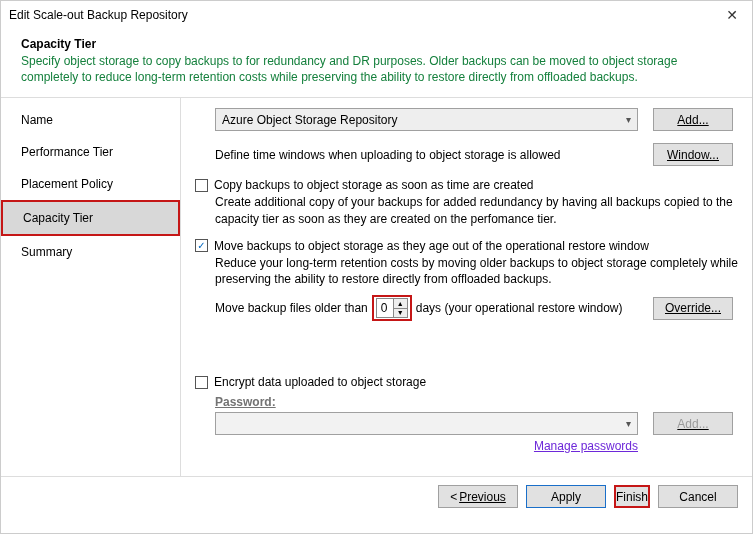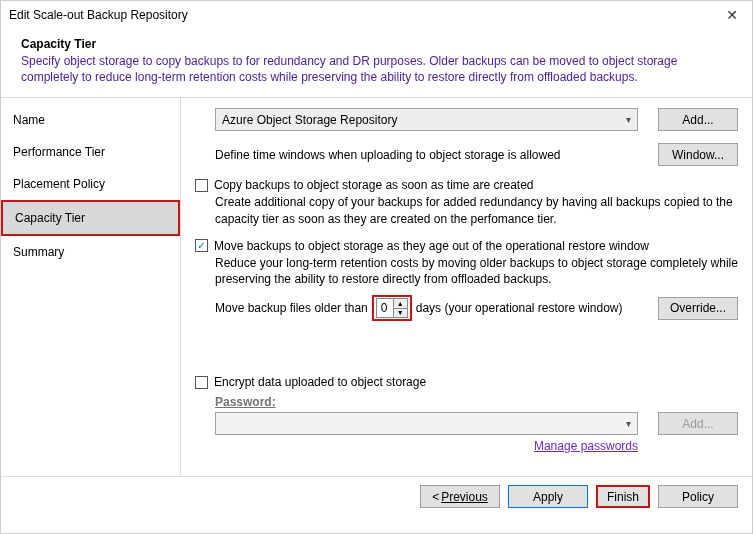--- a/index.html
+++ b/index.html
@@ -24,33 +24,33 @@
   }
   .titlebar-title { font-size: 12px; }
   .close-x { font-size: 14px; color: #333; padding: 0 6px; cursor: default; }
   .header {
     display: flex;
     padding: 8px 10px 12px 10px;
     border-bottom: 1px solid #ddd;
     gap: 10px;
   }
   .header-title { font-weight: bold; font-size: 12px; margin-bottom: 2px; }
-  .header-desc { font-size: 12px; color: #4c1d95; line-height: 1.35; max-width: 660px; }
+  .header-desc { font-size: 12px; color: #15803d; line-height: 1.35; max-width: 660px; }
   .body {
     display: flex;
     height: 378px;
   }
   .sidebar {
     width: 180px;
     border-right: 1px solid #ddd;
     padding-top: 6px;
     background: #fff;
   }
   .nav-item {
-    padding: 9px 12px;
+    padding: 9px 20px;
     cursor: default;
     color: #000;
   }
   .nav-item.selected {
     background: #d8d8d8;
     border: 2px solid #c51616;
   }
   .content {
     flex: 1;
     padding: 10px 14px 10px 14px;
@@ -114,21 +114,21 @@
     display: flex;
     align-items: center;
     justify-content: flex-end;
     gap: 8px;
     padding: 0 14px;
   }
   .footer .btn { min-width: 80px; }
   .btn.apply { border: 1.5px solid #1a6fc9; }
   .btn.finish-outer { border: 2px solid #c51616; padding: 1px; }
   .u { text-decoration: underline; }
-  .right-col { width: 90px; display:flex; justify-content:flex-end; }
+  .right-col { width: 90px; display:flex; justify-content:center;text-decoration:underline; }
   .pw-label { margin-left: 20px; margin-top: 6px; color: #737373; font-weight: bold; }
 </style>
 </head>
 <body>
 
 <div class="titlebar">
   <span class="titlebar-title">Edit Scale-out Backup Repository</span>
   <span class="close-x">✕</span>
 </div>
 
@@ -243,17 +243,17 @@
     </div>
 
   </div>
 </div>
 
 <div class="footer">
   <span class="btn">
     &lt; <span class="u" style="margin-left:2px">Previous</span>
   </span>
   <span class="btn apply">Apply</span>
-  <span class="btn finish-outer" style="padding:9px; min-width:auto;">
+  <span class="btn finish-outer" style="padding:0; min-width:auto;">
     <span class="finish-inner">Finish</span>
   </span>
-  <span class="btn">Policy</span>
+  <span class="btn">Cancel</span>
 </div>
 
 </body></html>

